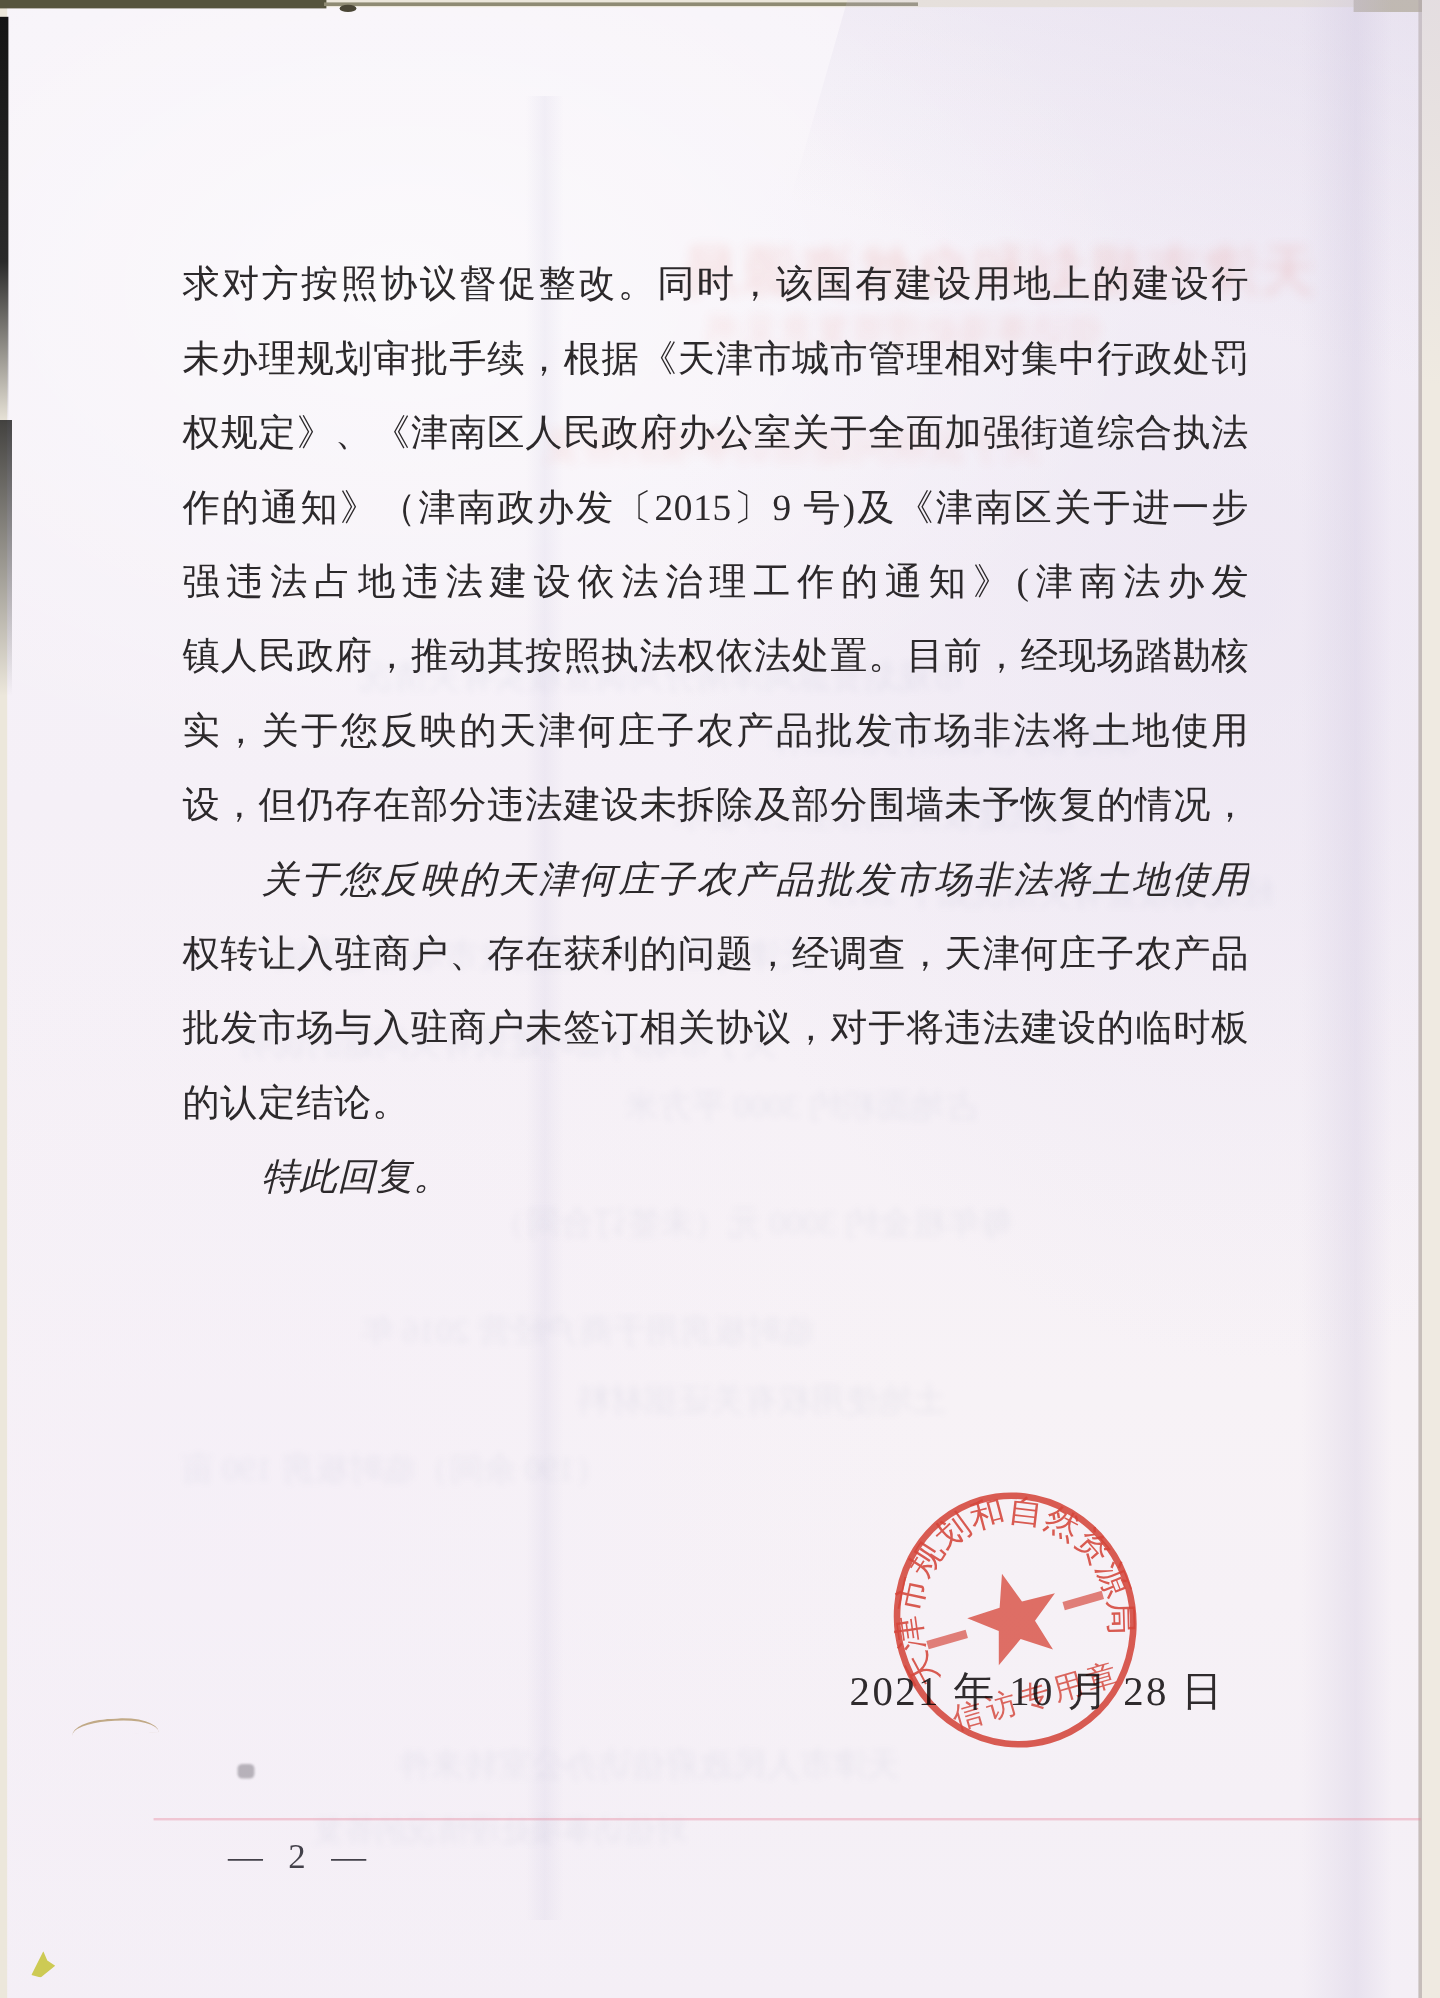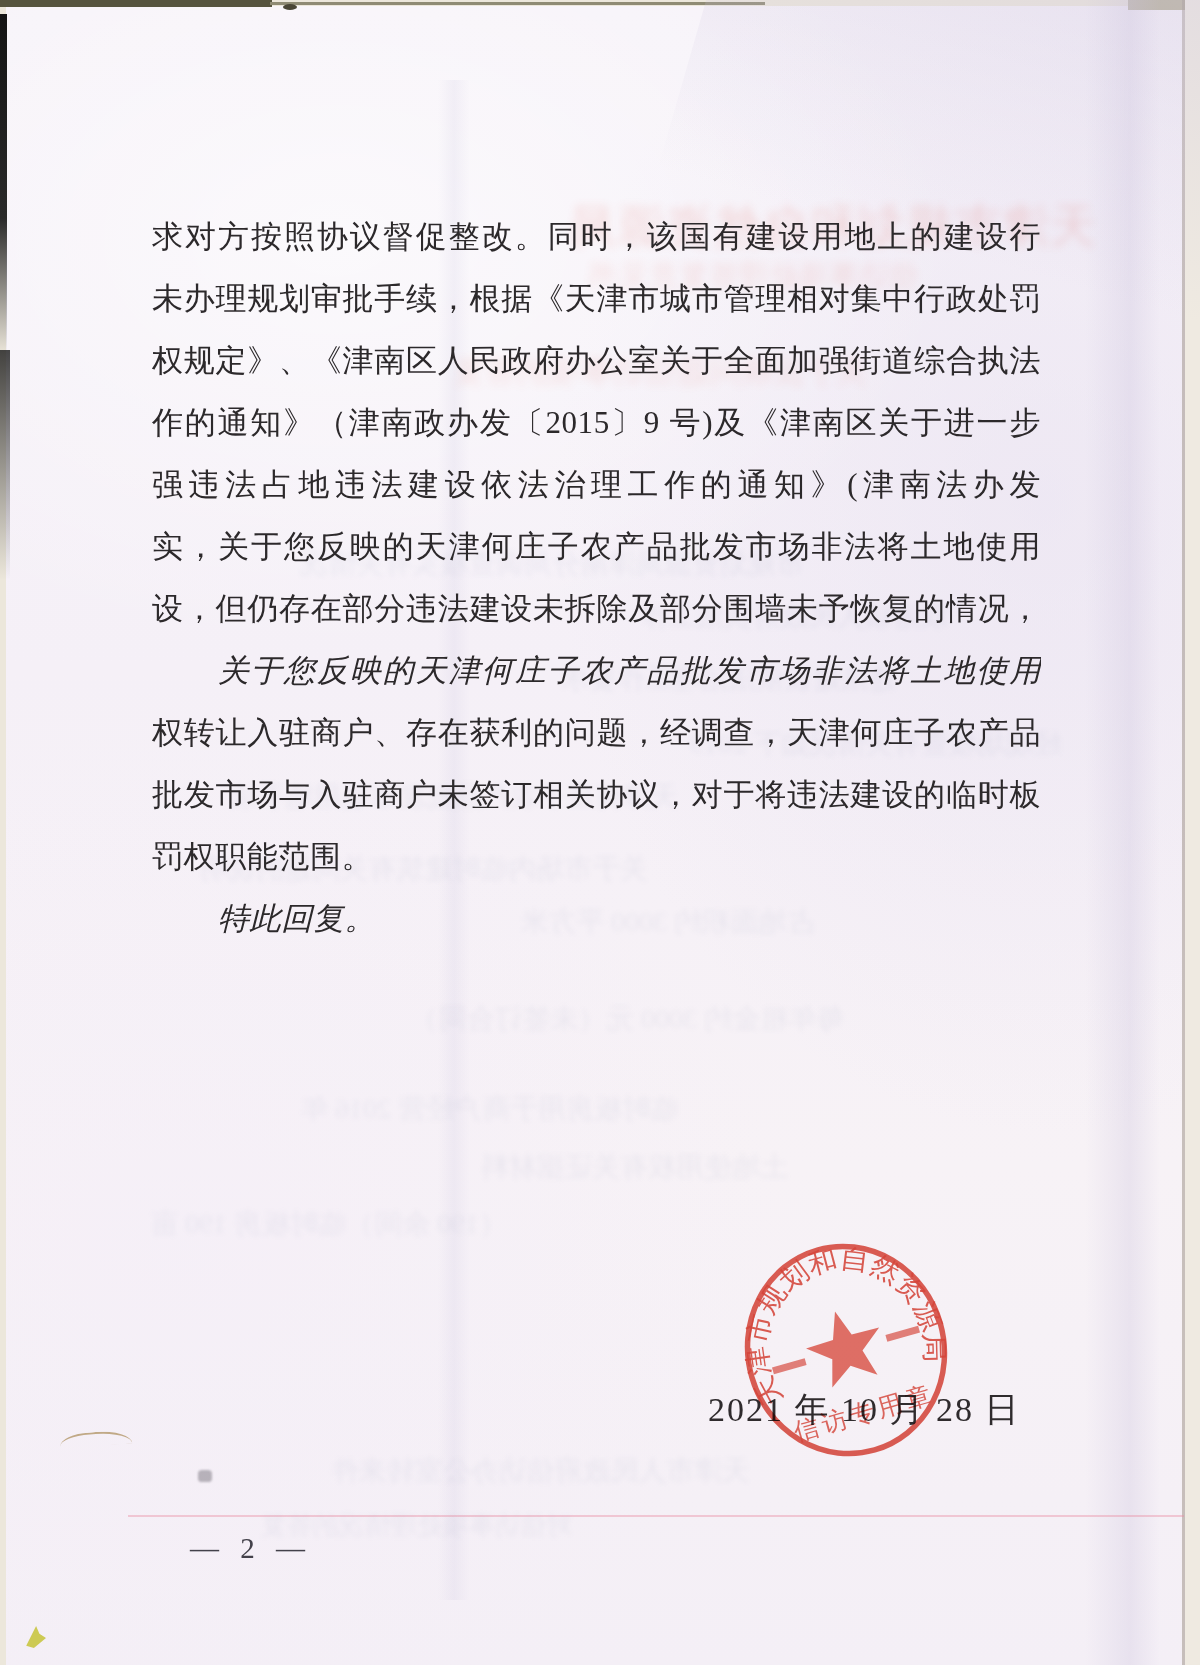--- a/index.html
+++ b/index.html
@@ -71,26 +71,27 @@
   <div class="ghost gr" style="left:150px;top:1205px;">（190 余间）临时板房 190 亩</div>
   <div class="ghost gr" style="left:330px;top:1452px;">天津市人民政府信访办公室转来件</div>
   <div class="ghost gr" style="left:260px;top:1508px;font-size:26px;">对信访事项处理情况的答复</div>
 
   <div class="textblock">
     <div class="ln j">求对方按照协议督促整改。同时，该国有建设用地上的建设行为，</div>
     <div class="ln j">未办理规划审批手续，根据《天津市城市管理相对集中行政处罚</div>
     <div class="ln j">权规定》、《津南区人民政府办公室关于全面加强街道综合执法工</div>
     <div class="ln j">作的通知》（津南政办发〔2015〕9 号)及《津南区关于进一步加</div>
     <div class="ln j">强违法占地违法建设依法治理工作的通知》(津南法办发〔2021〕</div>
+    <div class="ln j">镇人民政府，推动其按照执法权依法处置。目前，经现场踏勘核</div>
     <div class="ln j">实，关于您反映的天津何庄子农产品批发市场非法将土地使用</div>
     <div class="ln j">设，但仍存在部分违法建设未拆除及部分围墙未予恢复的情况，</div>
     <div class="ln j ind">关于您反映的天津何庄子农产品批发市场非法将土地使用</div>
     <div class="ln j">权转让入驻商户、存在获利的问题，经调查，天津何庄子农产品</div>
     <div class="ln j">批发市场与入驻商户未签订相关协议，对于将违法建设的临时板</div>
-    <div class="ln">罚权职能范围。</div>
+    <div class="ln">的认定结论。</div>
     <div class="ln ind">特此回复。</div>
   </div>
 
   <div class="dateline">2021 年 10 月 28 日</div>
 
   <svg class="seal" viewBox="0 0 212 224" xmlns="http://www.w3.org/2000/svg">
     <g transform="rotate(-16 106 110)">
       <ellipse cx="106" cy="110" rx="98" ry="104" fill="none" stroke="#d93a2c" stroke-width="5.5" opacity="0.87"></ellipse>
       <path id="sealArc" d="M 33 140 A 79 81 0 1 1 179 140" fill="none"></path>
       <text font-size="27" fill="#da3b2d" opacity="0.88" font-family="Liberation Serif, DejaVu Serif, serif">

